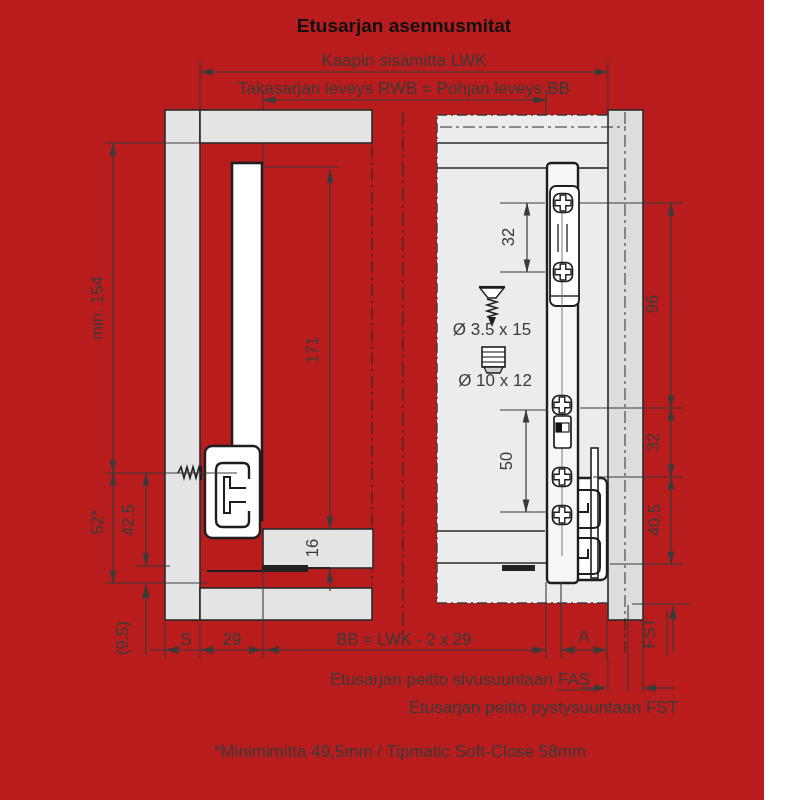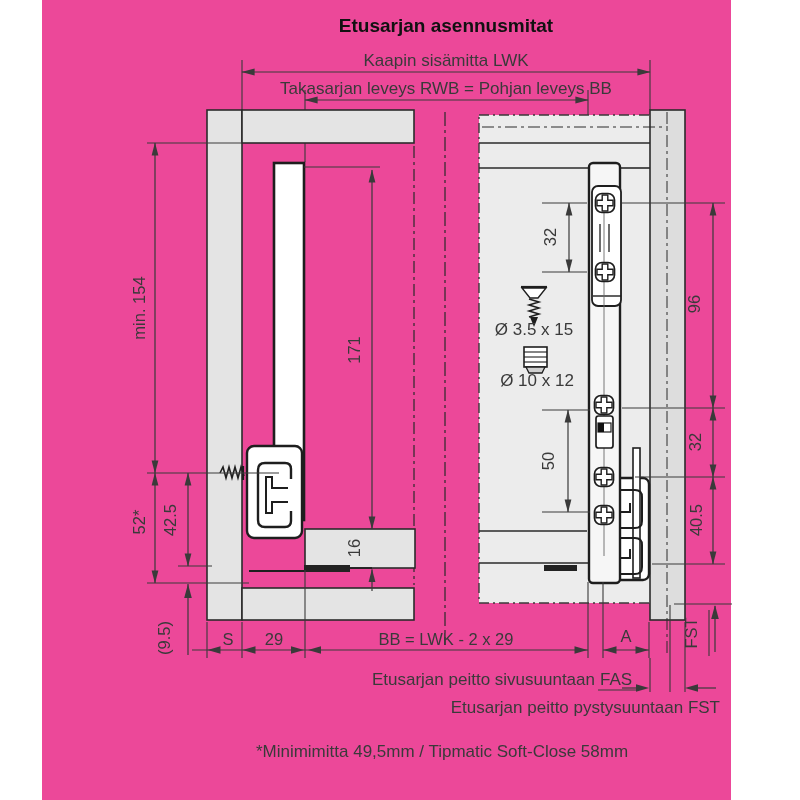--- a/index.html
+++ b/index.html
@@ -1,17 +1,17 @@
 <!DOCTYPE html>
 <html><head>
 <meta charset="utf-8">
 <style>
   html,body{margin:0;padding:0;background:#fff;}
-  .page{width:689px;height:800px;position:relative;background:#ec4899;
-        font-family:"Liberation Sans", sans-serif;margin-left:42px;}
+  .page{width:764px;height:800px;position:relative;background:#b91c1c;
+        font-family:"Liberation Sans", sans-serif;}
   svg text{fill:#3a3a3a;font-size:16.5px;font-family:"Liberation Sans",sans-serif;}
   svg text.cap{font-size:17px;}
   svg text.title{font-size:19px;font-weight:bold;fill:#111;}
   .thin{stroke:#3a3a3a;stroke-width:1.1;fill:none;}
   .dim{stroke:#3a3a3a;stroke-width:1.2;fill:none;}
   .out{stroke:#2b2b2b;stroke-width:1.6;fill:none;}
   .out2{stroke:#1e1e1e;stroke-width:2.4;fill:none;}
   .panel{fill:#e4e4e4;stroke:#2b2b2b;stroke-width:1.6;}
   .arrow{fill:#3a3a3a;stroke:none;}
 </style>

